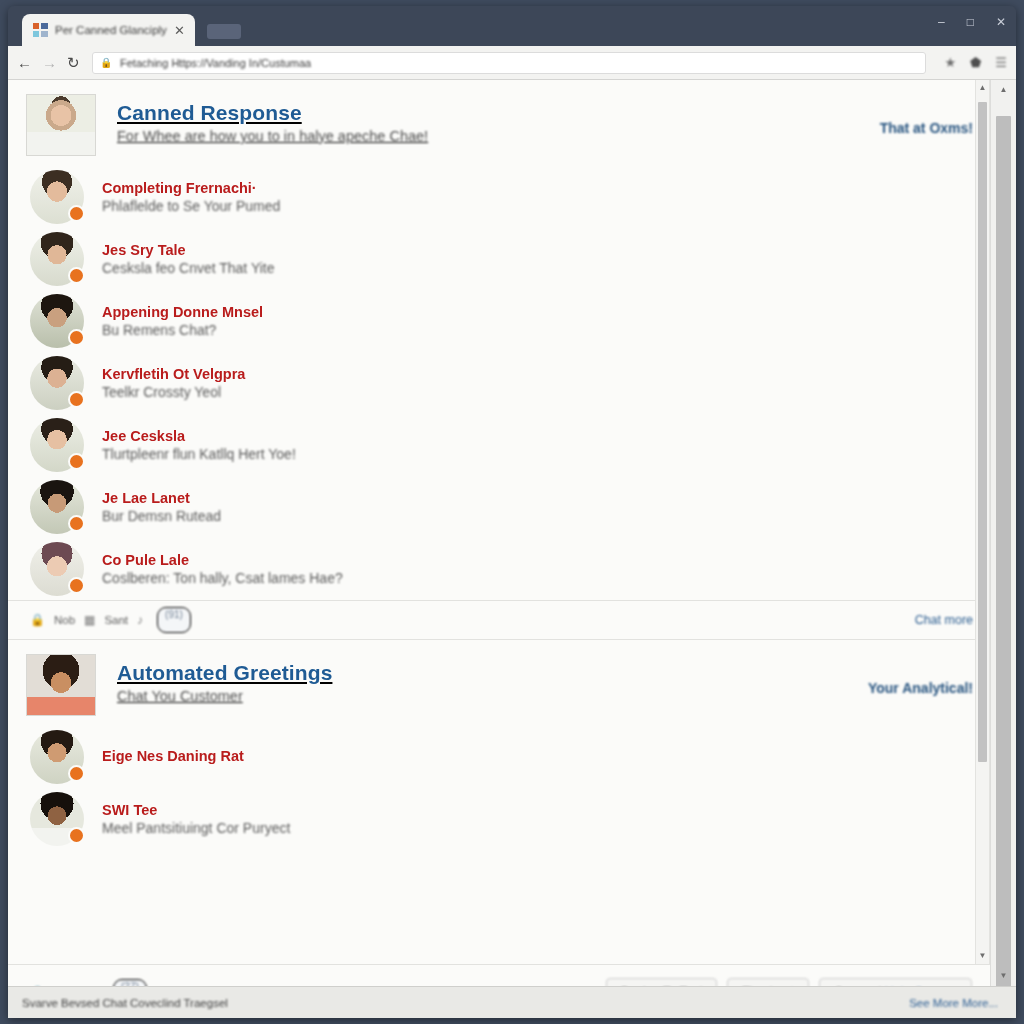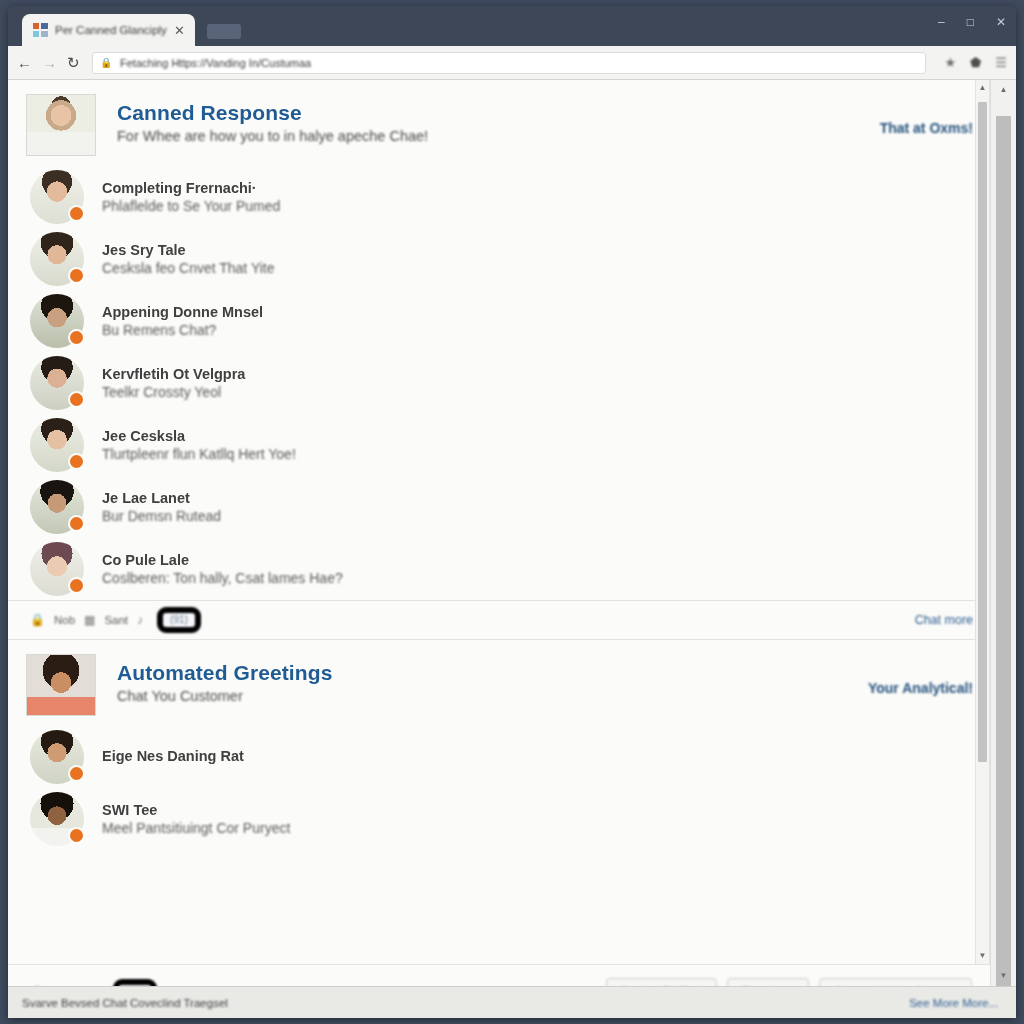--- a/index.html
+++ b/index.html
@@ -126,21 +126,21 @@
     padding: 14px 16px 10px 18px;
     position: relative;
   }
   .panel-header-avatar {
     width: 70px; height: 62px;
     border: 1px solid #d8d8d4;
     background-size: cover; background-position: center 18%;
     flex: 0 0 auto;
     margin-right: 21px;
   }
-  .panel-header-text { padding-top: 7px; flex: 1 1 auto; min-width: 0; }
+  .panel-header-text { padding-top: 7px; flex: 1 1 auto; min-width: 0; text-decoration: underline; }
   .panel-title {
     font-size: 21px; font-weight: bold; color: #1f5b94;
     letter-spacing: .1px;
     filter: blur(.55px);
     margin-bottom: 3px;
   }
   .panel-subtitle {
     font-size: 14.5px; color: #4d4d4d;
     filter: blur(.8px);
     white-space: nowrap;
@@ -165,21 +165,21 @@
     background-size: cover; background-position: center 20%;
   }
   .row-badge {
     position: absolute; right: -1px; bottom: 2px;
     width: 17px; height: 17px; border-radius: 50%;
     background: #e8721f;
     border: 2px solid #fbfbf9;
   }
   .row-text { min-width: 0; flex: 1 1 auto; }
   .row-title {
-    font-size: 14.5px; font-weight: bold; color: #404040;
+    font-size: 14.5px; font-weight: bold; color: #b91c1c;
     filter: blur(.75px);
     margin-bottom: 2px; white-space: nowrap; overflow: hidden;
   }
   .row-snippet {
     font-size: 14px; color: #5a5a5a;
     filter: blur(.95px);
     white-space: nowrap; overflow: hidden;
   }
 
   
@@ -189,22 +189,22 @@
     padding: 0 16px 0 22px;
     border-top: 1px solid #e2e2df;
     border-bottom: 1px solid #e2e2df;
     background: #fbfbf9;
     gap: 9px;
   }
   .tb-icon { font-size: 12px; color: #7a7a7a; line-height: 1; filter: blur(.8px); }
   .tb-label { font-size: 11.5px; color: #5d5d5d; filter: blur(1.05px); }
   .tb-pill {
     font-size: 10px; color: #6f7f92;
-    border: 6px solid #000000; border-radius: 9px;
-    padding: 1px 7px 2px; background: #f4f6f8;
+    border: 1px solid #000000; border-radius: 9px;
+    padding: 1px 7px 12px; background: #f4f6f8;
     filter: blur(.95px);
     margin-left: 5px;
   }
   .tb-spacer { flex: 1 1 auto; }
   .tb-link { font-size: 12.5px; color: #2b5d90; filter: blur(.95px); cursor: pointer; }
 
   
   #action-bar {
     flex: 0 0 auto;
     height: 54px;

